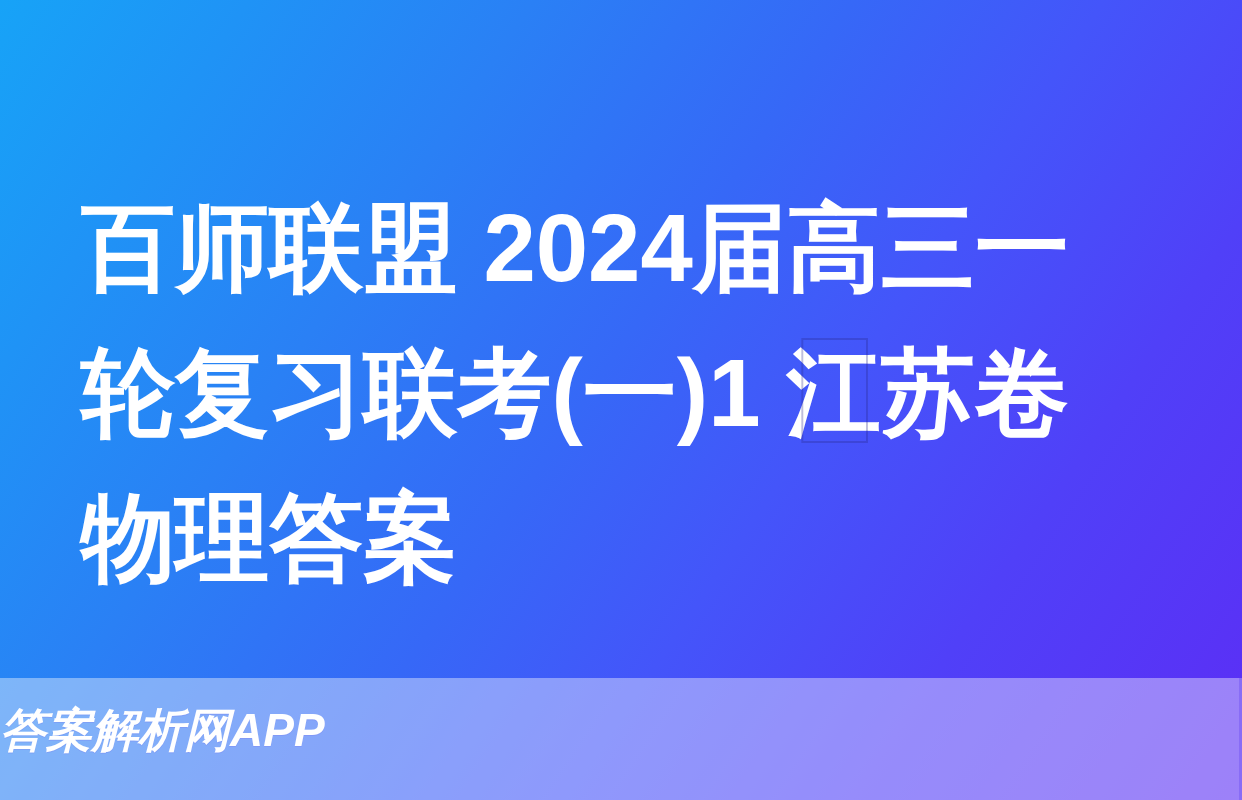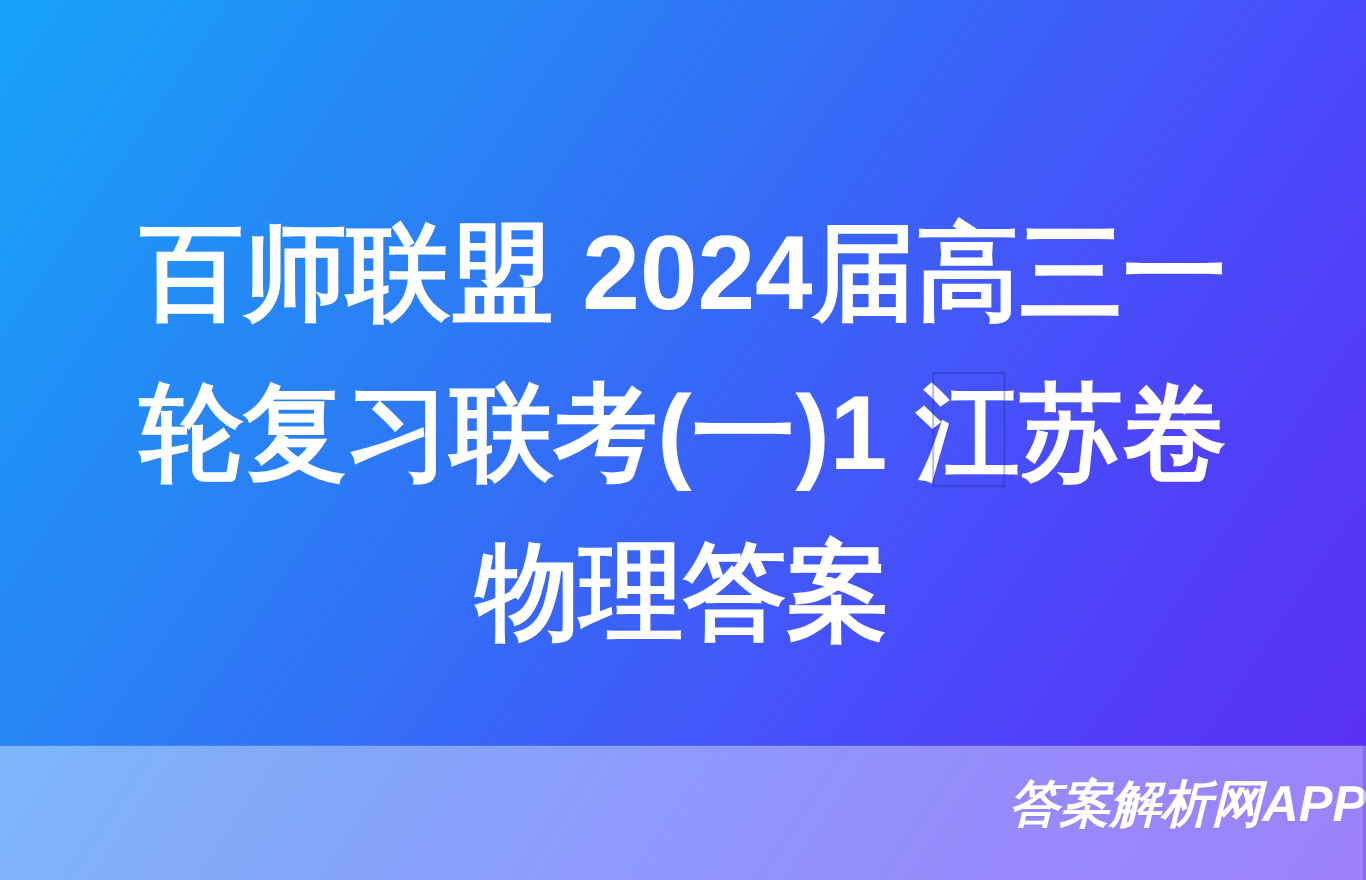--- a/index.html
+++ b/index.html
@@ -28,21 +28,21 @@
         #5040f8 78%,
         #5c2df5 100%);
   }
 
   
   .title-block {
     position: absolute;
     left: 70px;
     right: 70px;
     top: 176px;
-    text-align: center;
+    text-align: left;
     color: #ffffff;
   }
 
   .title-line {
     display: block;
     font-size: 98px;
     line-height: 145px;
     font-weight: 700;
     letter-spacing: 0px;
     white-space: nowrap;
@@ -76,21 +76,21 @@
   
   .footer-band {
     position: absolute;
     left: 0;
     right: 0;
     top: 678px;
     height: 122px;
     background: rgba(255, 255, 255, 0.40);
     display: flex;
     align-items: flex-start;
-    justify-content: flex-end;
+    justify-content: flex-start;
   }
 
   .footer-band::after {
     
     content: "";
     position: absolute;
     right: 0;
     top: 0;
     width: 3px;
     height: 100%;

